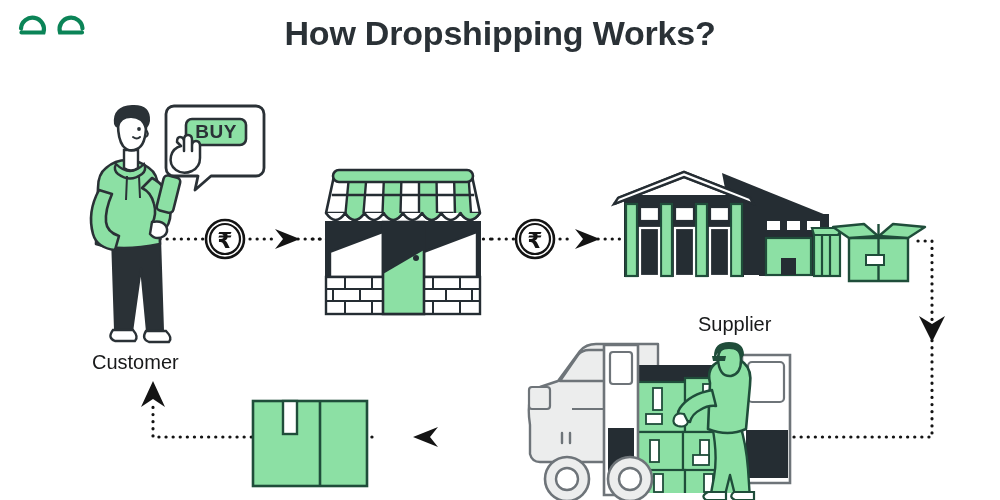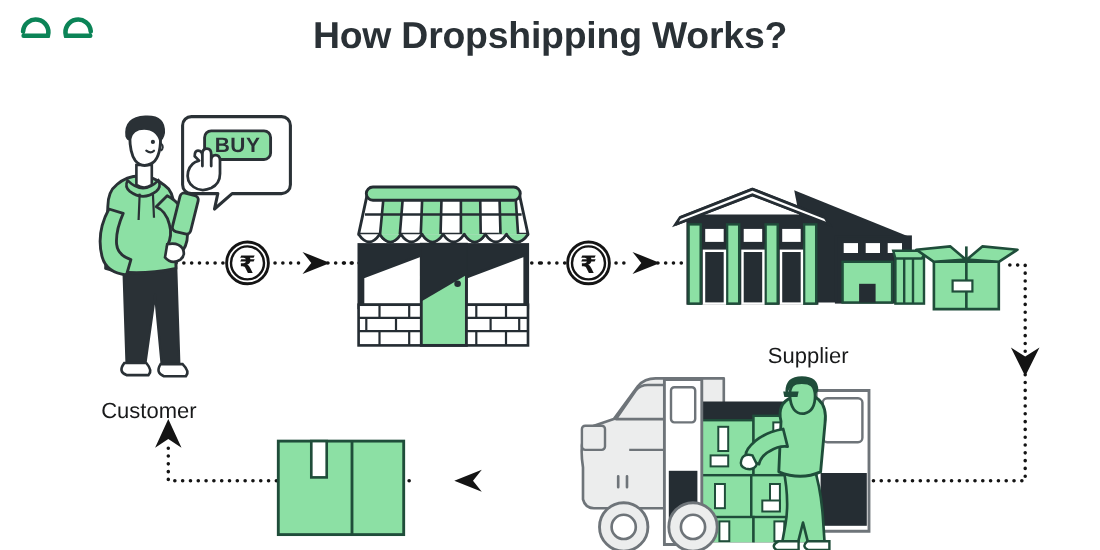--- a/index.html
+++ b/index.html
@@ -27,21 +27,21 @@
     color: #2a3136;
     letter-spacing: -0.2px;
   }
   .label {
     position: absolute;
     font-size: 20px;
     color: #18191a;
     white-space: nowrap;
     font-weight: normal;
   }
-  #label-customer { left: 92px; top: 363px; }
+  #label-customer { left: 92px; top: 351px; }
   #label-dropshipper { left: 333px; top: 318px; }
   #label-supplier { left: 698px; top: 288px; margin-top: 25px; }
   svg.art { position: absolute; left: 0; top: 0; overflow: visible; }
 </style>
 </head>
 <body>
 
 <div id="stage">
 
   <svg id="logo" viewBox="0 0 72 40">

